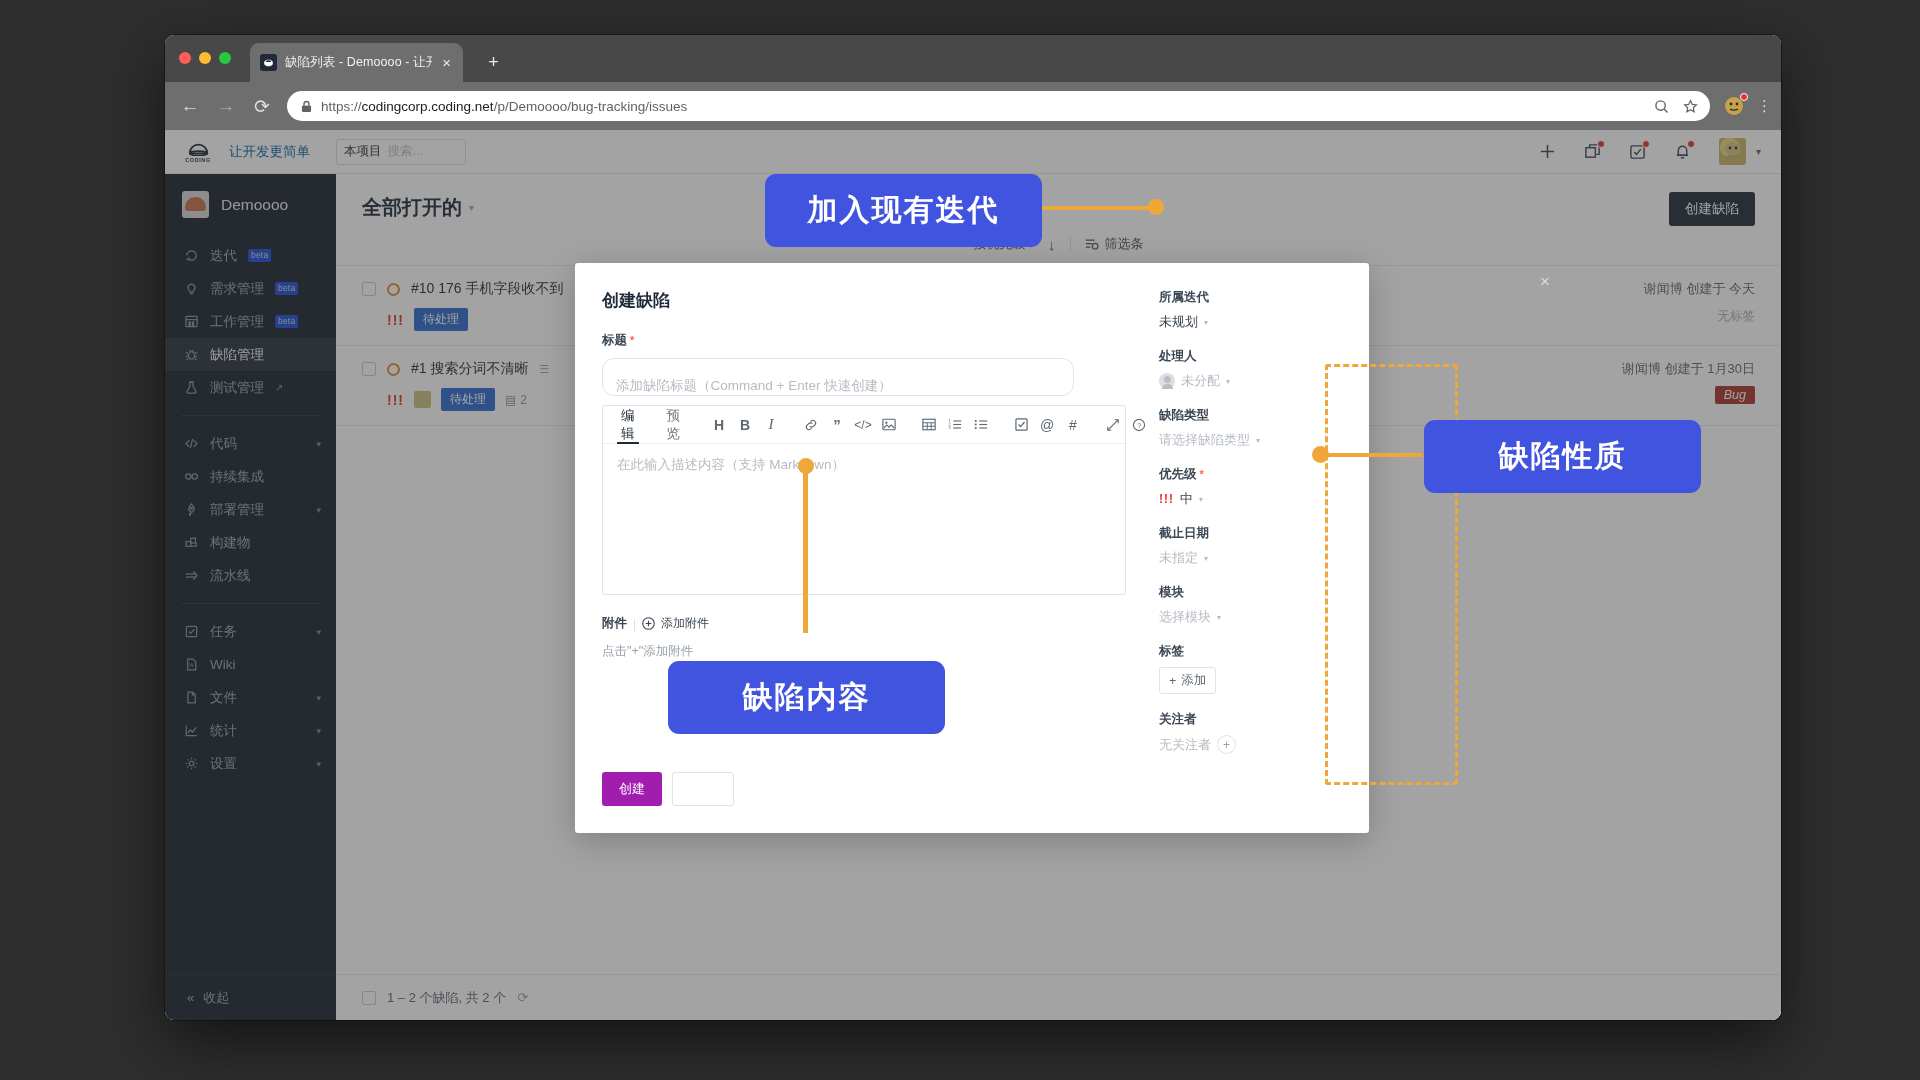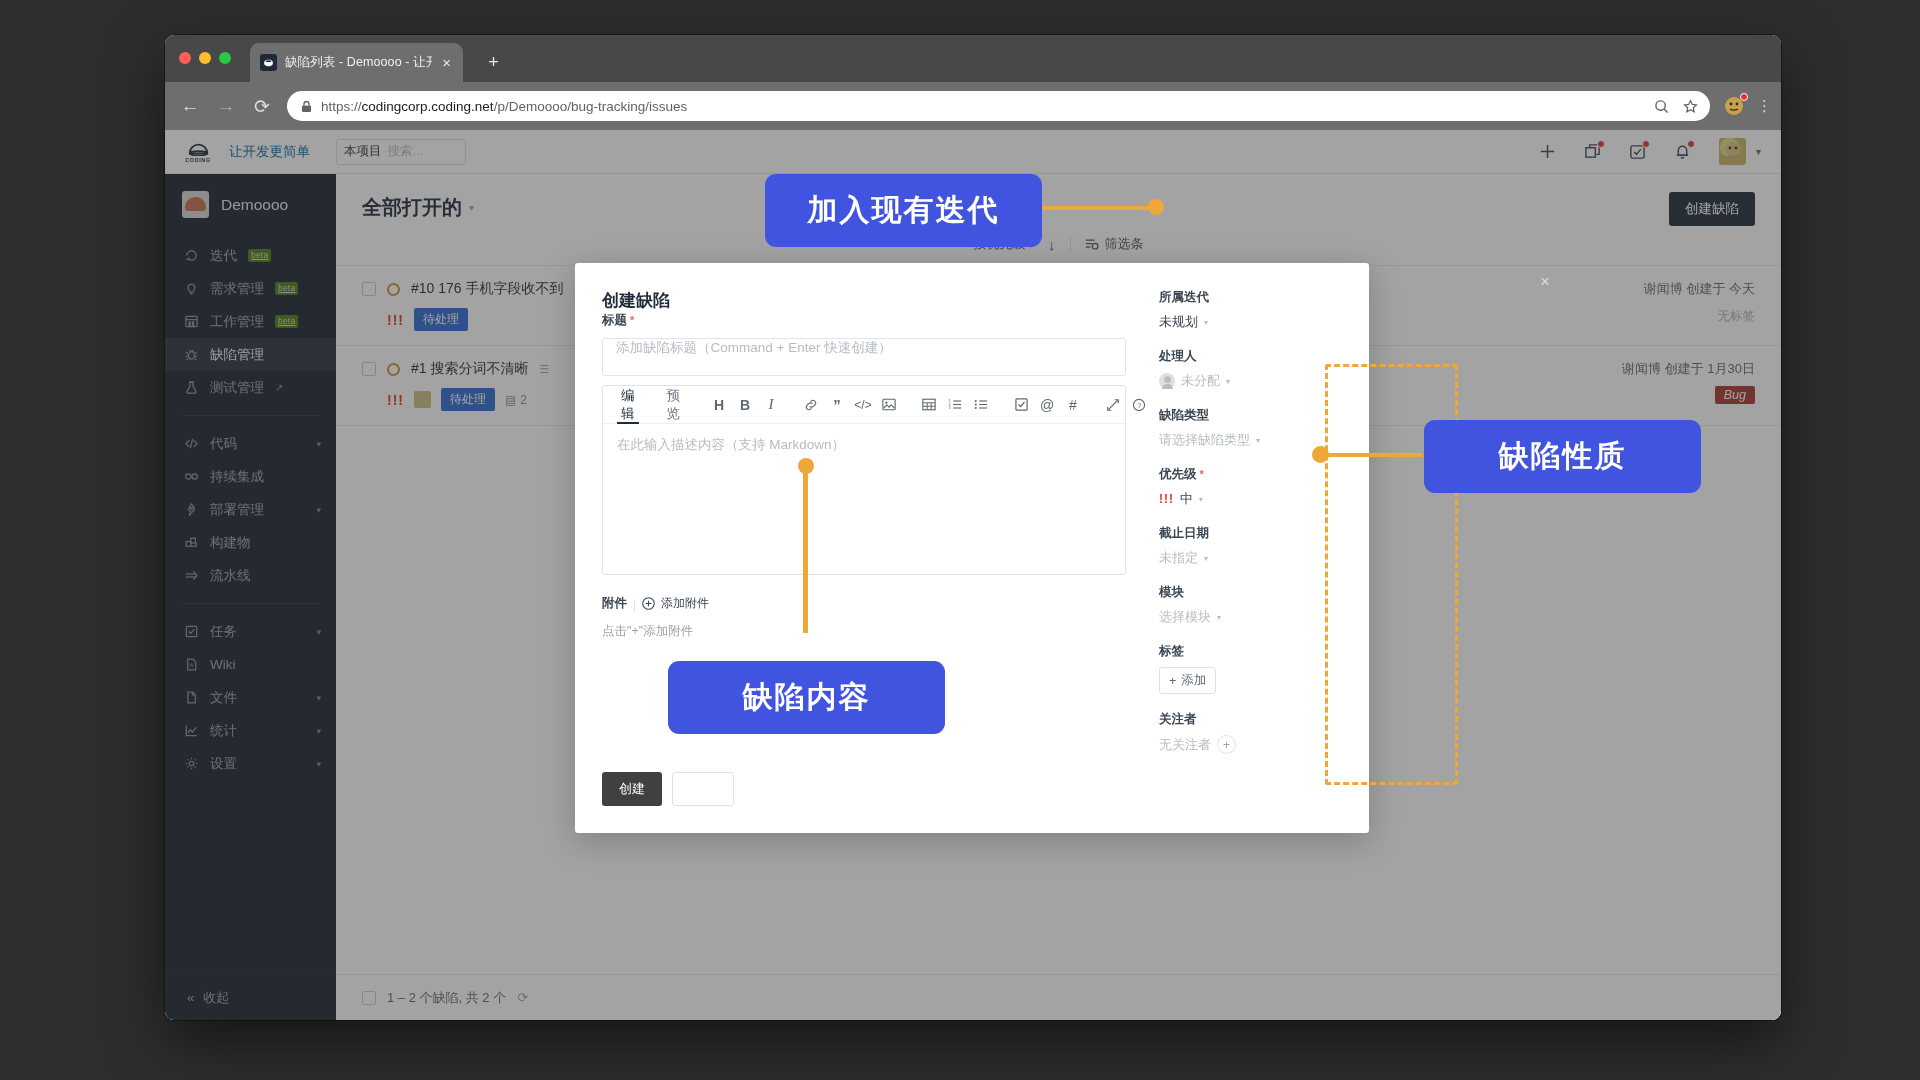--- a/index.html
+++ b/index.html
@@ -149,24 +149,23 @@
     gap: 11px; padding-left: 19px; color: #9aa4b0; font-size: 13.5px;
     position: relative;
   }
   .nav-item.active { background: #28323f; color: #eef1f5; }
   .nav-item.active:before {
     content:""; position:absolute; left:0; top:0; bottom:0; width:2px; background:#4a90e2;
     opacity:.0;
   }
   .nav-ico { width: 15px; height: 15px; flex: 0 0 auto; display:flex;align-items:center;justify-content:center; }
   .beta {
-    font-size: 8.5px; color: #cfd5dc; background: #4d7c0f;
+    font-size: 8.5px; color: #cfd5dc; background: #1d4ed8;
     border-radius: 2px; padding: 1px 3px; line-height: 1.2;
     letter-spacing: .2px;
-    text-decoration: underline;
   }
   .ext-sq { font-size: 10px; color: #8b949f; }
   .nav-chev { margin-left: auto; margin-right: 15px; color: #79838f; font-size: 9px; }
   .sb-foot {
     margin-top: auto; height: 46px;
     display: flex; align-items: center; gap: 9px;
     padding-left: 22px; color: #9aa4b0; font-size: 13px;
     border-top: 1px solid #232d3a;
   }
 
@@ -223,26 +222,26 @@
     background: #fff; border-radius: 3px;
     box-shadow: 0 8px 34px rgba(0,0,0,.22);
   }
   .modal-close {
     position: absolute; z-index: 61;
     left: 1375px; top: 142px;
     font-size: 17px; color: #dcdcdc;
   }
   .m-left { position: absolute; left: 0; top: 0; width: 574px; height: 100%; padding: 26px 0 0 27px; }
   .m-title { font-size: 17px; color: #1f2b3a; font-weight: 700; }
-  .m-label { font-size: 12.5px; color: #3c4754; font-weight: 700; }
+  .m-label { font-size: 12.5px; color: #3c4754; font-weight: 700; margin-top: 20px; }
   .req { color: #ff5a52; font-size: 11px; margin-left: 3px; }
   .m-input {
-    margin-top: 9px; height: 38px; width: 524px;
-    border: 1px solid #e0e3e7; border-radius: 3px;
-    display: flex; align-items: flex-start; padding: 0 13px;
+    margin-top: 9px; height: 38px; width: 472px;
+    border: 1px solid #e0e3e7; border-radius: 12px;
+    display: flex; align-items: flex-end; padding: 0 13px;
     font-size: 13.5px; color: #b6bcc3;
   }
   .editor {
     margin-top: 9px; width: 524px; height: 190px;
     border: 1px solid #e0e3e7; border-radius: 3px;
     display: flex; flex-direction: column;
   }
   .e-tabs {
     height: 38px; display: flex; align-items: center;
     border-bottom: 1px solid #eef0f2; padding: 0 2px;
@@ -263,21 +262,21 @@
   }
   .tool-gap { width: 14px; }
   .e-body { flex: 1 1 auto; padding: 12px 14px; font-size: 13.5px; color: #b6bcc3; }
   .attach-row { display: flex; align-items: flex-end; gap: 7px; margin-top: 20px; }
   .attach-lbl { font-size: 12.5px; color: #3c4754; font-weight: 700; }
   .vdiv { width: 1px; height: 13px; background: #e0e3e7; }
   .attach-add { font-size: 12px; color: #3c4754; display: flex; align-items: center; gap: 6px; }
   .attach-hint { font-size: 12.5px; color: #9aa2aa; margin-top: 11px; }
   .m-actions { position: absolute; left: 27px; bottom: 27px; display: flex; gap: 10px; }
   .btn-primary {
-    background: #404040; color: #fff; font-size: 13px;
+    background: #a21caf; color: #fff; font-size: 13px;
     padding: 8px 17px; border-radius: 3px;
   }
   .btn-ghost {
     background: #fff; color: #4a5560; font-size: 13px;
     padding: 8px 17px; border-radius: 3px; border: 1px solid #dfe2e6;
   }
   .m-right { position: absolute; right: 0; top: 0; width: 220px; height: 100%; padding: 26px 0 0 10px; }
   .f-label { font-size: 12.5px; color: #3c4754; font-weight: 700; }
   .f-value { font-size: 13px; color: #3c4754; display: flex; align-items: center; gap: 6px; margin-top: 7px; }
   .f-value.muted { color: #b6bcc3; }

